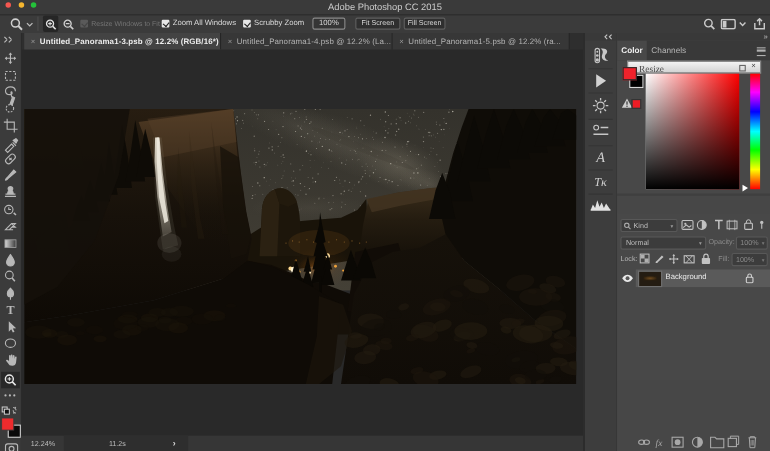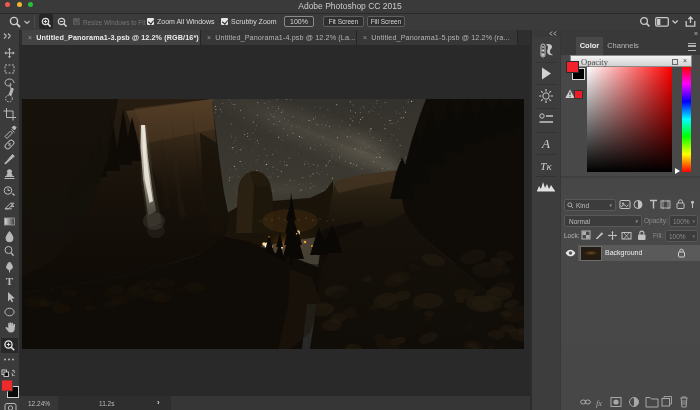--- a/index.html
+++ b/index.html
@@ -30,21 +30,21 @@
   #toolbar{left:0;top:30px;width:19px;height:380px;background:#3b3b3b;border-right:1px solid #2a2a2a;}
   
   #statusbar{left:19px;top:396px;width:511px;height:14px;background:#363636;font-size:6.5px;color:#bdbdbd;}
   #statusfield{position:absolute;left:39px;top:0;width:113px;height:14px;background:#2e2e2e;}
   
   #dock{left:530px;top:30px;width:170px;height:380px;background:#474747;}
   #iconstrip{position:absolute;left:2px;top:0;width:28px;height:380px;background:#3d3d3d;border-right:1px solid #373737;}
   #panels{position:absolute;left:31px;top:0;width:139px;height:380px;background:#474747;}
   .phead{position:absolute;left:0;width:139px;height:7px;background:#393939;}
   .ptabrow{position:absolute;left:0;width:139px;height:18px;background:#393939;}
-  .ptab{position:absolute;top:0;height:18px;font-size:7.5px;line-height:18px;color:#b4b4b4;text-align:center;margin-left:15px;}
+  .ptab{position:absolute;top:0;height:18px;font-size:7.5px;line-height:18px;color:#b4b4b4;text-align:center;}
   .ptab.active{background:#484848;color:#f0f0f0;font-weight:bold;}
   .menuicon{position:absolute;width:8px;height:6px;border-top:1.6px solid #b0b0b0;border-bottom:1.6px solid #b0b0b0;}
   .menuicon:after{content:"";position:absolute;left:0;top:1.4px;width:100%;height:1.6px;background:#b0b0b0;}
   .ddrop{position:absolute;background:#3c3c3c;border:1px solid #585858;border-radius:2px;color:#bdbdbd;font-size:6.5px;}
   .grayt{color:#8b8b8b;}
 </style>
 </head>
 <body>
 
 <div class="abs" id="titlebar">
@@ -909,21 +909,21 @@
       <span style="position:absolute;right:3px;top:0px;color:#bbb;font-size:7px;letter-spacing:-1px;">»</span>
     </div>
     <div class="ptabrow" style="top:7px;">
       <div class="ptab active" style="left:0;width:27px;">Color</div>
       <div class="ptab" style="left:27px;width:40px;">Channels</div>
       <div class="menuicon" style="right:4px;top:6px;"></div>
     </div>
     <div class="abs" style="left:0;top:25px;width:139px;height:121px;background:#484848;">
 
       <div class="abs" style="left:9px;top:0px;width:122px;height:12px;background:linear-gradient(#f4f4f4,#d2d2d2);border:1px solid #8a8a8a;box-sizing:border-box;">
-        <span style="position:absolute;left:10px;top:1px;font-family:'Liberation Serif',serif;font-size:8.5px;color:#4a4a4a;">Opacity</span>
+        <span style="position:absolute;left:10px;top:1px;font-family:'Liberation Serif',serif;font-size:8.5px;color:#4a4a4a;">Resize</span>
         <span style="position:absolute;right:13px;top:2.5px;width:4.5px;height:4.5px;border:1px solid #666;"></span>
         <span style="position:absolute;right:4px;top:1px;color:#444;font-size:7px;">×</span>
       </div>
 
       <div class="abs" style="left:11px;top:13px;width:11px;height:10px;background:#000;border:1px solid #d8d8d8;"></div>
       <div class="abs" style="left:5px;top:6px;width:11px;height:10px;background:#f1222b;border:1px solid #2a2a2a;"></div>
 
       <svg class="abs" style="left:4px;top:34px" width="10" height="10" viewBox="0 0 10 10">
         <path d="M5 0.5 L9.7 9 H0.3 Z" fill="#cfcfcf"></path>
         <rect x="4.4" y="3.2" width="1.2" height="3" fill="#464646"></rect>

